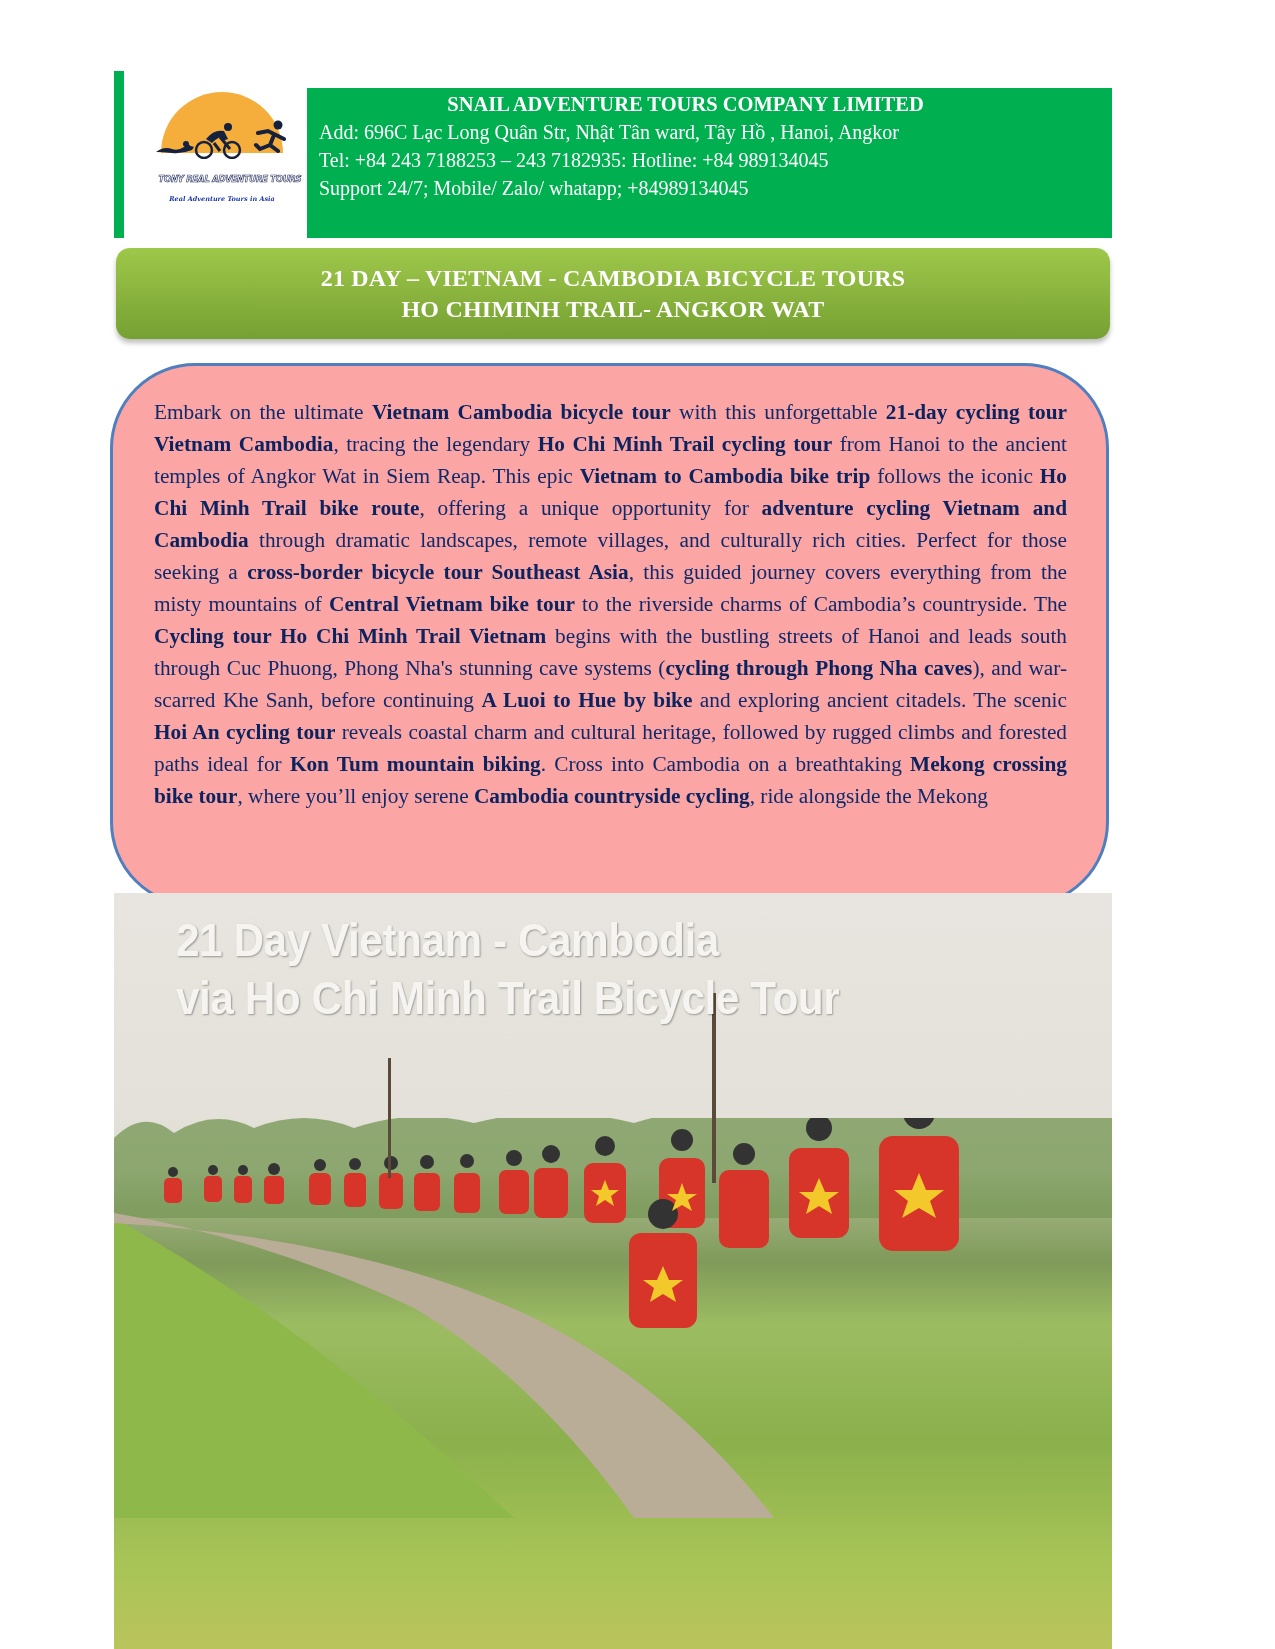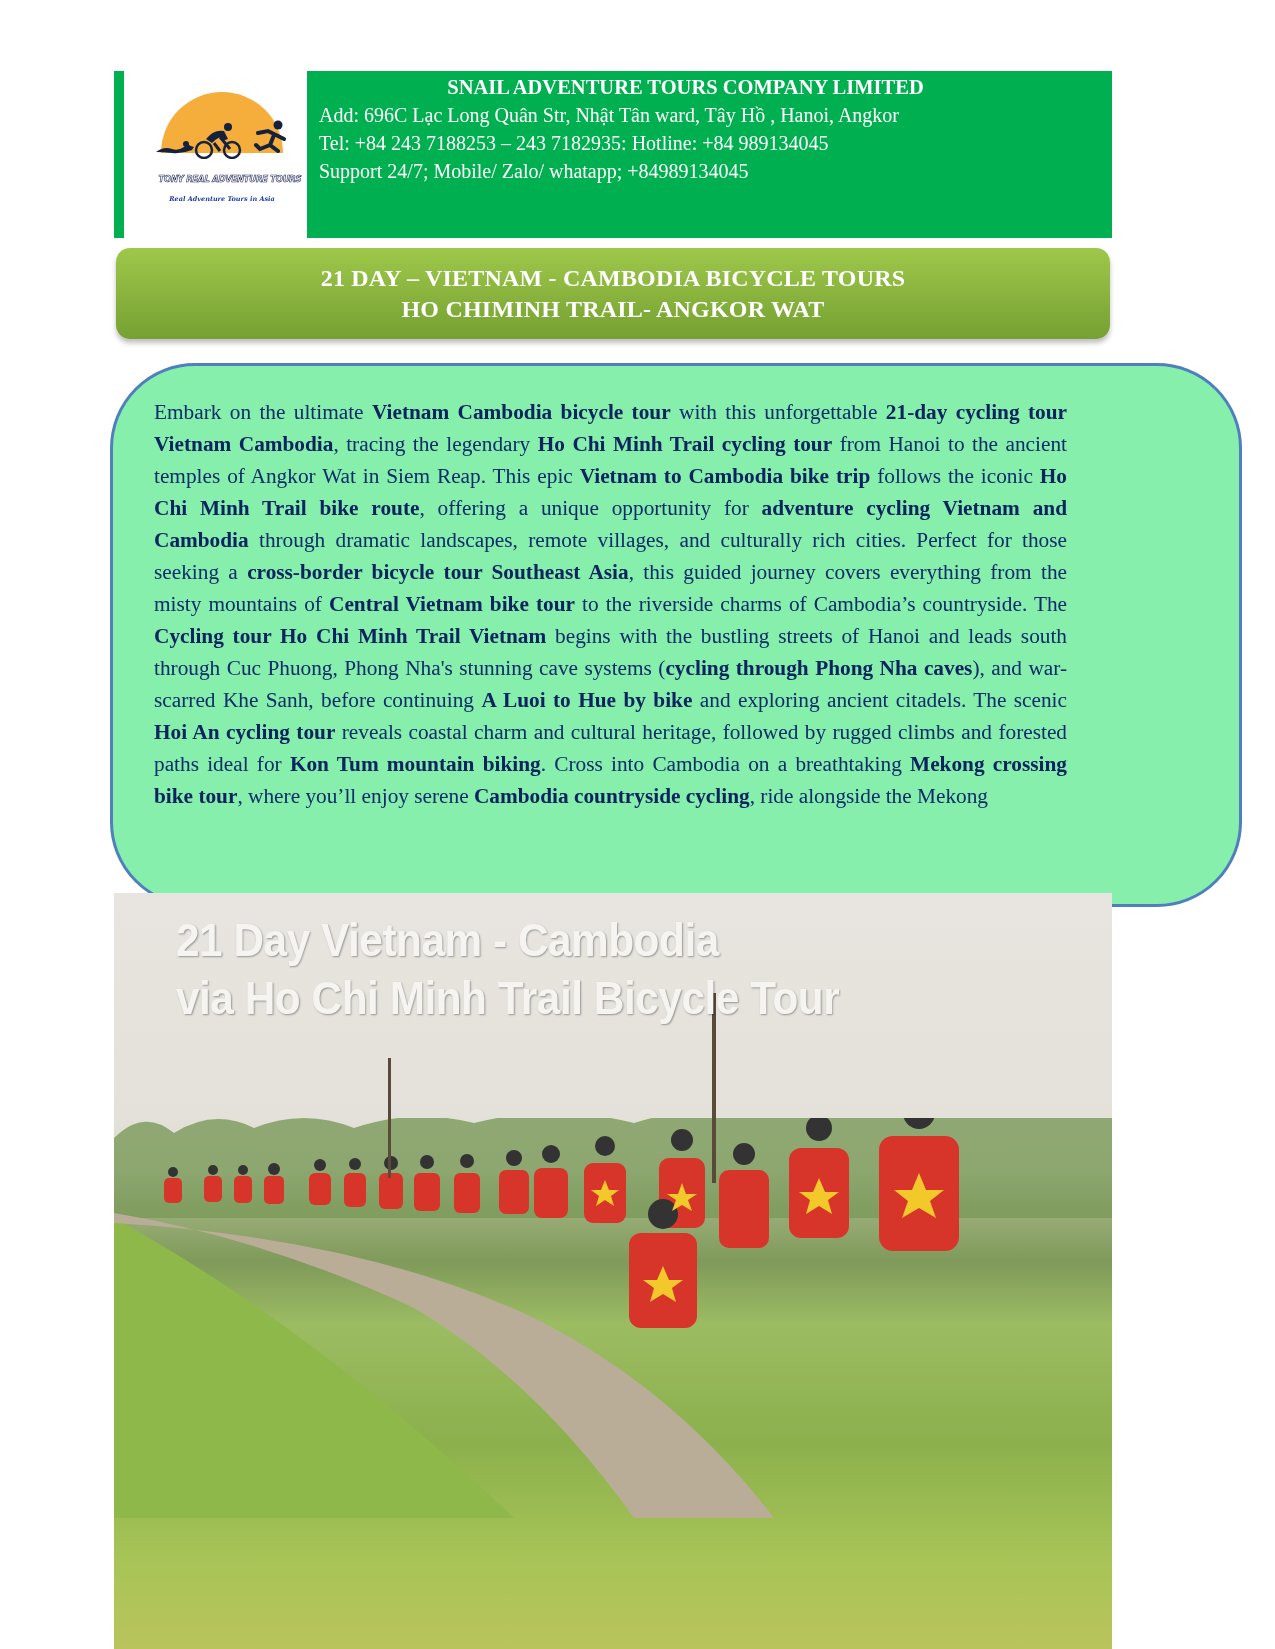--- a/index.html
+++ b/index.html
@@ -6,29 +6,29 @@
   html, body { width: 1275px; height: 1649px; background: #ffffff; overflow: hidden; }
   body { position: relative; font-family: "DejaVu Serif", serif; color: #0d2a6b; }
 
   
   .header { position: absolute; left: 114px; top: 71px; width: 998px; height: 167px; display: flex; }
   .logo-box { position: relative; width: 193px; height: 167px; background: #ffffff; border-left: 10px solid #00b050; }
   .logo-sun { position: absolute; left: 37px; top: 21px; width: 122px; height: 61px; background: #f5ae3c; border-radius: 61px 61px 0 0; }
   .logo-riders { position: absolute; left: 30px; top: 48px; width: 140px; height: 40px; }
   .logo-title { position: absolute; left: 16px; top: 103px; width: 180px; text-align: center; font-family: "DejaVu Sans", sans-serif; font-size: 8.5px; font-weight: bold; font-style: italic; color: #ffffff; letter-spacing: -0.3px; -webkit-text-stroke: 0.6px #1f2a5a; }
   .logo-tagline { position: absolute; left: 8px; top: 124px; width: 180px; text-align: center; font-family: "DejaVu Serif", serif; font-size: 6.5px; font-weight: bold; font-style: italic; color: #1f3aa8; }
-  .contact-box { flex: 1; background: #00b050; color: #ffffff; padding: 2px 0 0 12px; font-family: "Liberation Serif", serif; font-size: 20px; line-height: 28px; white-space: nowrap; }
+  .contact-box { flex: 1; background: #00b050; color: #ffffff; padding: 2px 0 0 12px; font-family: "Liberation Serif", serif; font-size: 20px; line-height: 28px; white-space: nowrap; margin-top: 17px; }
   .company-name { text-align: center; font-weight: bold; font-size: 20.5px; padding-right: 60px; }
   .contact-box a { color: #ffffff; text-decoration: underline; }
 
   
   .banner { position: absolute; left: 116px; top: 248px; width: 994px; height: 91px; border-radius: 14px; background: linear-gradient(#9ec84a, #76a032); box-shadow: 0 4px 5px rgba(0,0,0,0.25); display: flex; flex-direction: column; align-items: center; justify-content: center; color: #ffffff; font-family: "Liberation Serif", serif; font-weight: bold; font-size: 24px; line-height: 31px; letter-spacing: 0.2px; }
 
   
-  .intro { position: absolute; left: 110px; top: 363px; width: 1132px; height: 544px; border: 3px solid #4f7fbf; border-radius: 85px; overflow: hidden; background: #86efac; }
+  .intro { position: absolute; left: 110px; top: 363px; width: 999px; height: 544px; border: 3px solid #4f7fbf; border-radius: 85px; overflow: hidden; background: #fca5a5; }
   .intro-text { position: absolute; left: 41px; top: 30px; width: 913px; height: 476px; overflow: hidden; font-family: "Liberation Serif", serif; font-size: 21.3px; line-height: 32px; text-align: justify; color: #0d2a6b; }
   .intro-text b { font-weight: bold; color: #0b2460; }
 
   
   .hero { position: absolute; left: 114px; top: 893px; width: 998px; height: 784px; overflow: hidden;
     background: linear-gradient(#e8e5e0 0%, #e4e1da 28%, #d9dccb 35%, #9db07c 40%, #7f9a5a 47%, #9cbc62 55%, #8bb04c 70%, #a7c457 85%, #c0c45d 100%); padding-left: 14px; }
   .hero-road { position: absolute; left: 0; top: 225px; width: 998px; height: 400px; }
   .hero-title { position: absolute; left: 62px; top: 18px; font-family: "Liberation Sans", sans-serif; font-weight: bold; font-size: 46px; line-height: 58px; color: #f6f4f1; text-shadow: 1px 1px 2px rgba(0,0,0,0.35); letter-spacing: -0.5px; transform: scaleX(0.92); transform-origin: left; }
   .hero-title div { white-space: nowrap; }
   .pole { position: absolute; background: #5a4a3a; }

